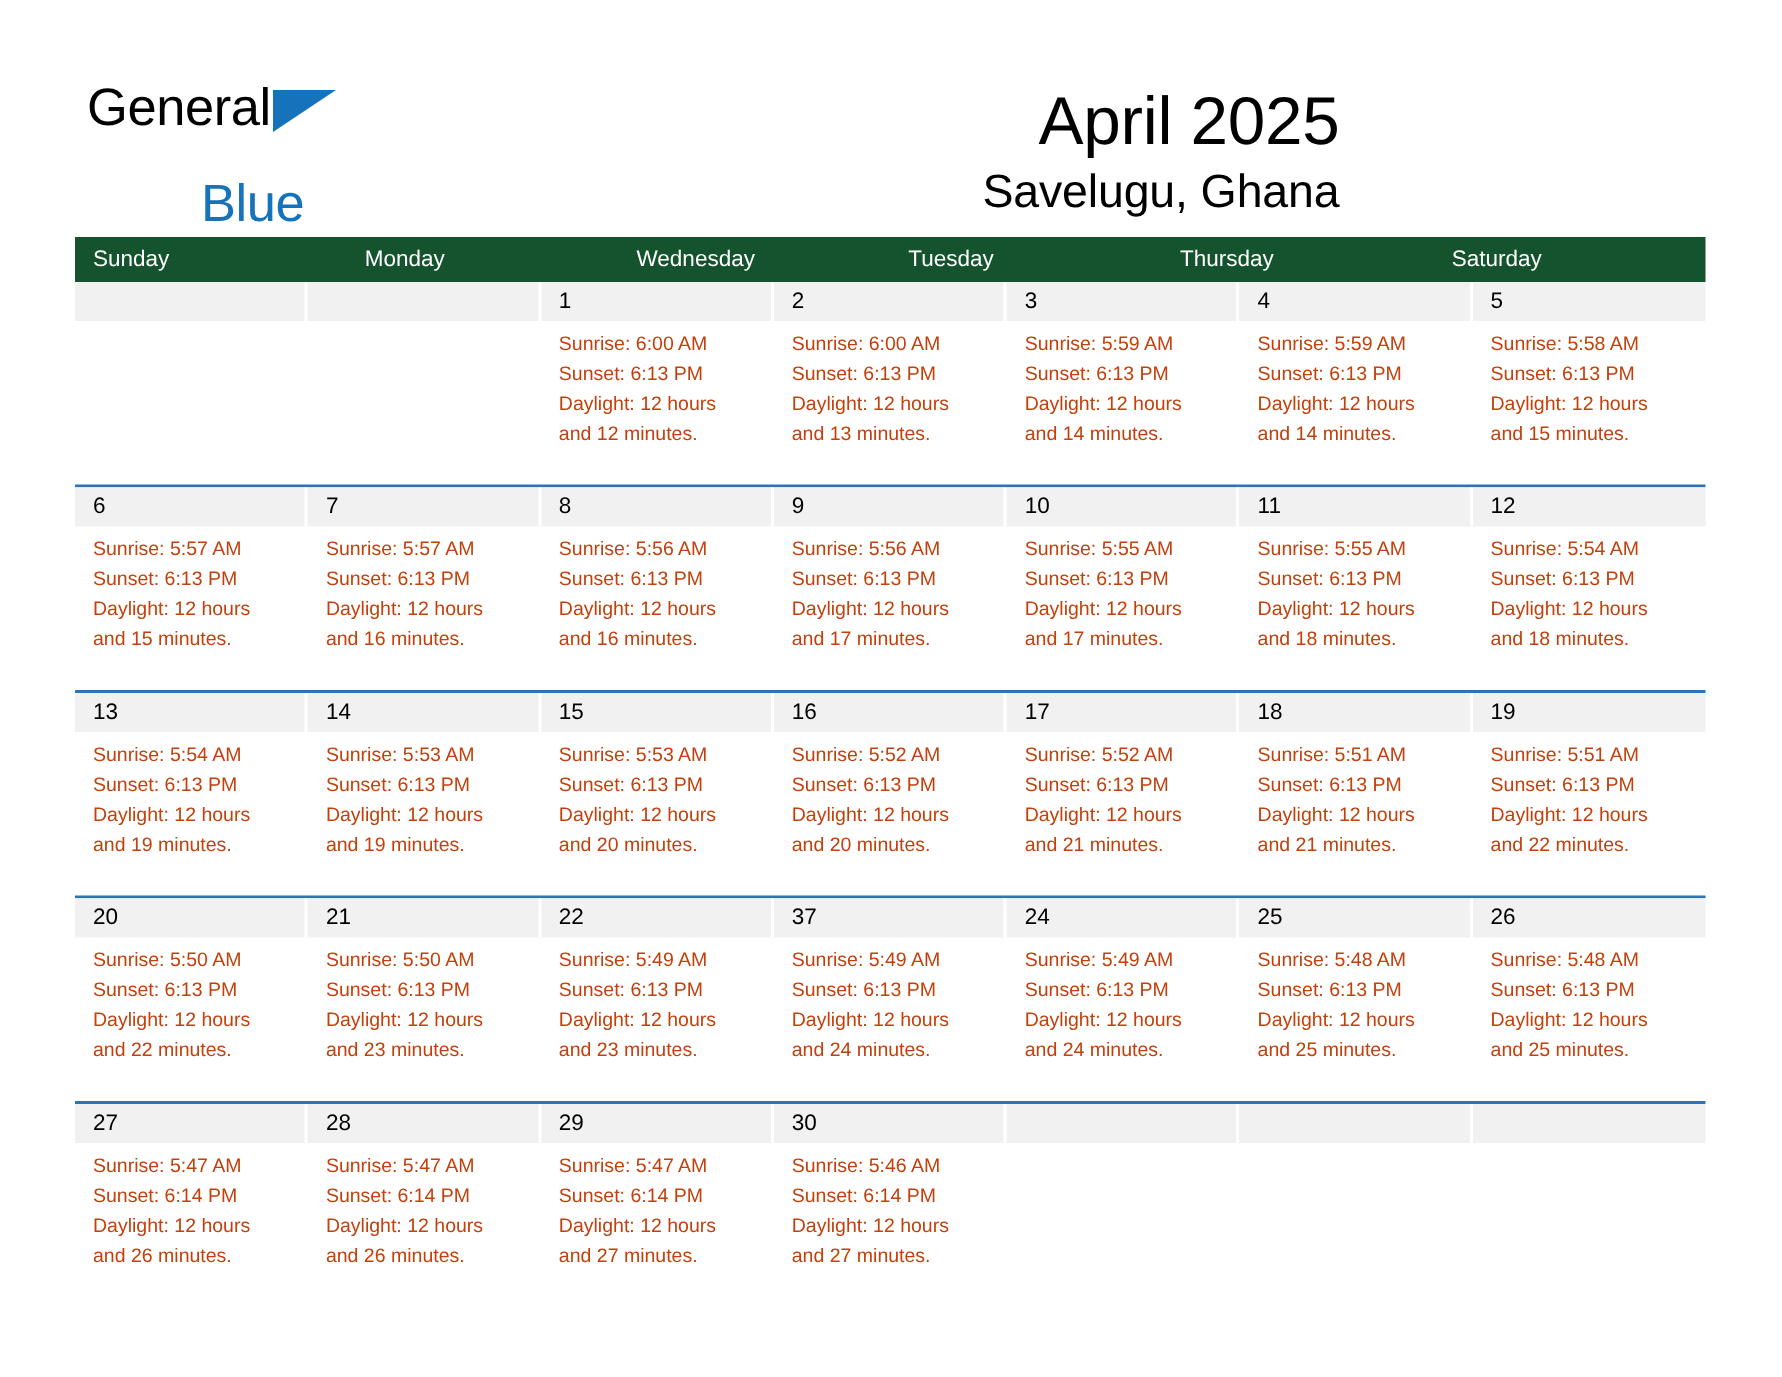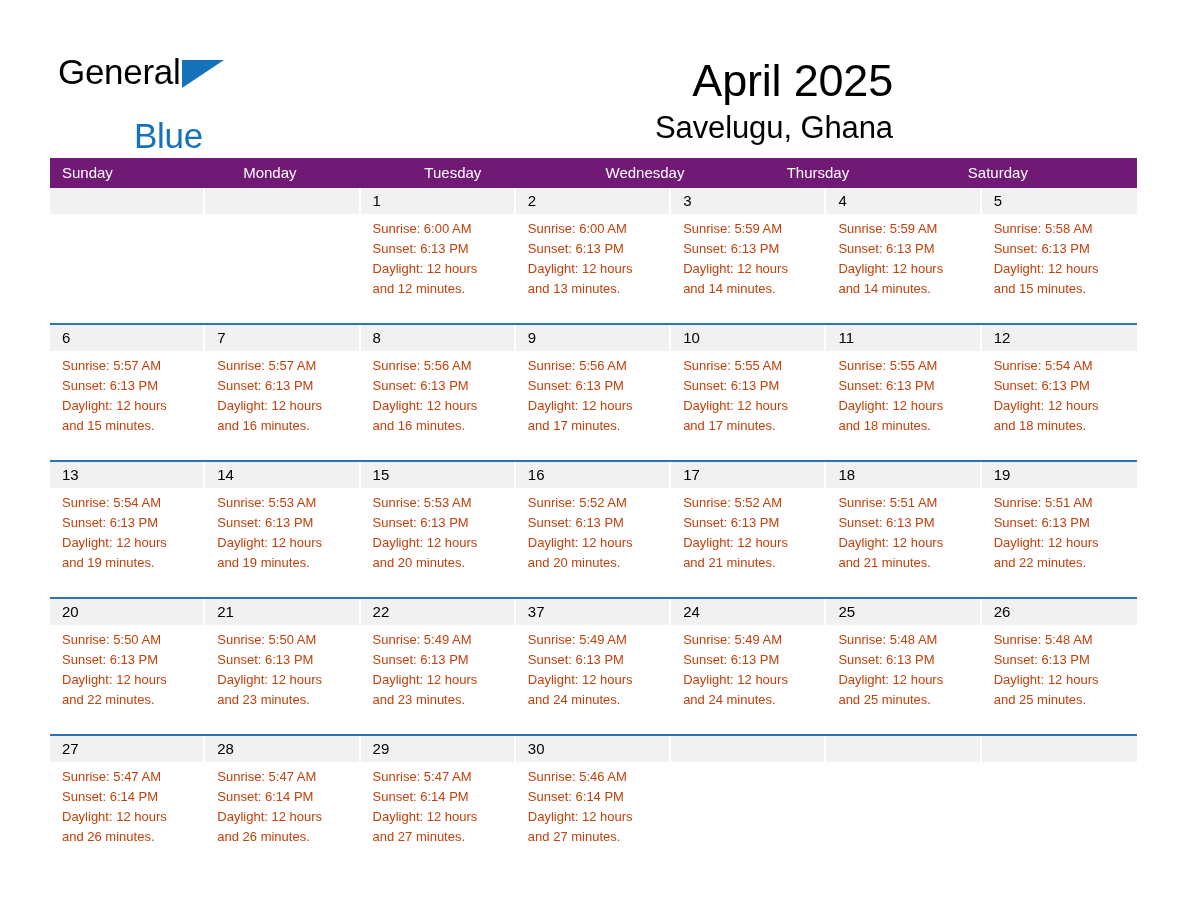--- a/index.html
+++ b/index.html
@@ -99,21 +99,21 @@
   
   .calendar {
     position: absolute;
     left: 50px;
     top: 158px;
     width: 1087px;
   }
 
   .weekday-header {
     display: flex;
-    background: #701a75;
+    background: #14532d;
     height: 30px;
   }
   .weekday-cell {
     flex: 1 1 0;
     color: #ffffff;
     font-size: 15px;
     line-height: 30px;
     padding-left: 12px;
     box-sizing: border-box;
     white-space: nowrap;
@@ -182,22 +182,22 @@
       <div class="month-title">April 2025</div>
       <div class="location-title">Savelugu, Ghana</div>
     </div>
 
   </div>
 
   <div class="calendar">
     <div class="weekday-header">
         <div class="weekday-cell">Sunday</div>
         <div class="weekday-cell">Monday</div>
+        <div class="weekday-cell">Wednesday</div>
         <div class="weekday-cell">Tuesday</div>
-        <div class="weekday-cell">Wednesday</div>
         <div class="weekday-cell">Thursday</div>
         <div class="weekday-cell">Saturday</div>
       </div>
     <div id="weeks-container">
         <div class="week-row">
           <div class="week-grid">
             <div class="day-cell empty">
               <div class="day-number-band">
                 <div class="day-number"></div>
               </div>

